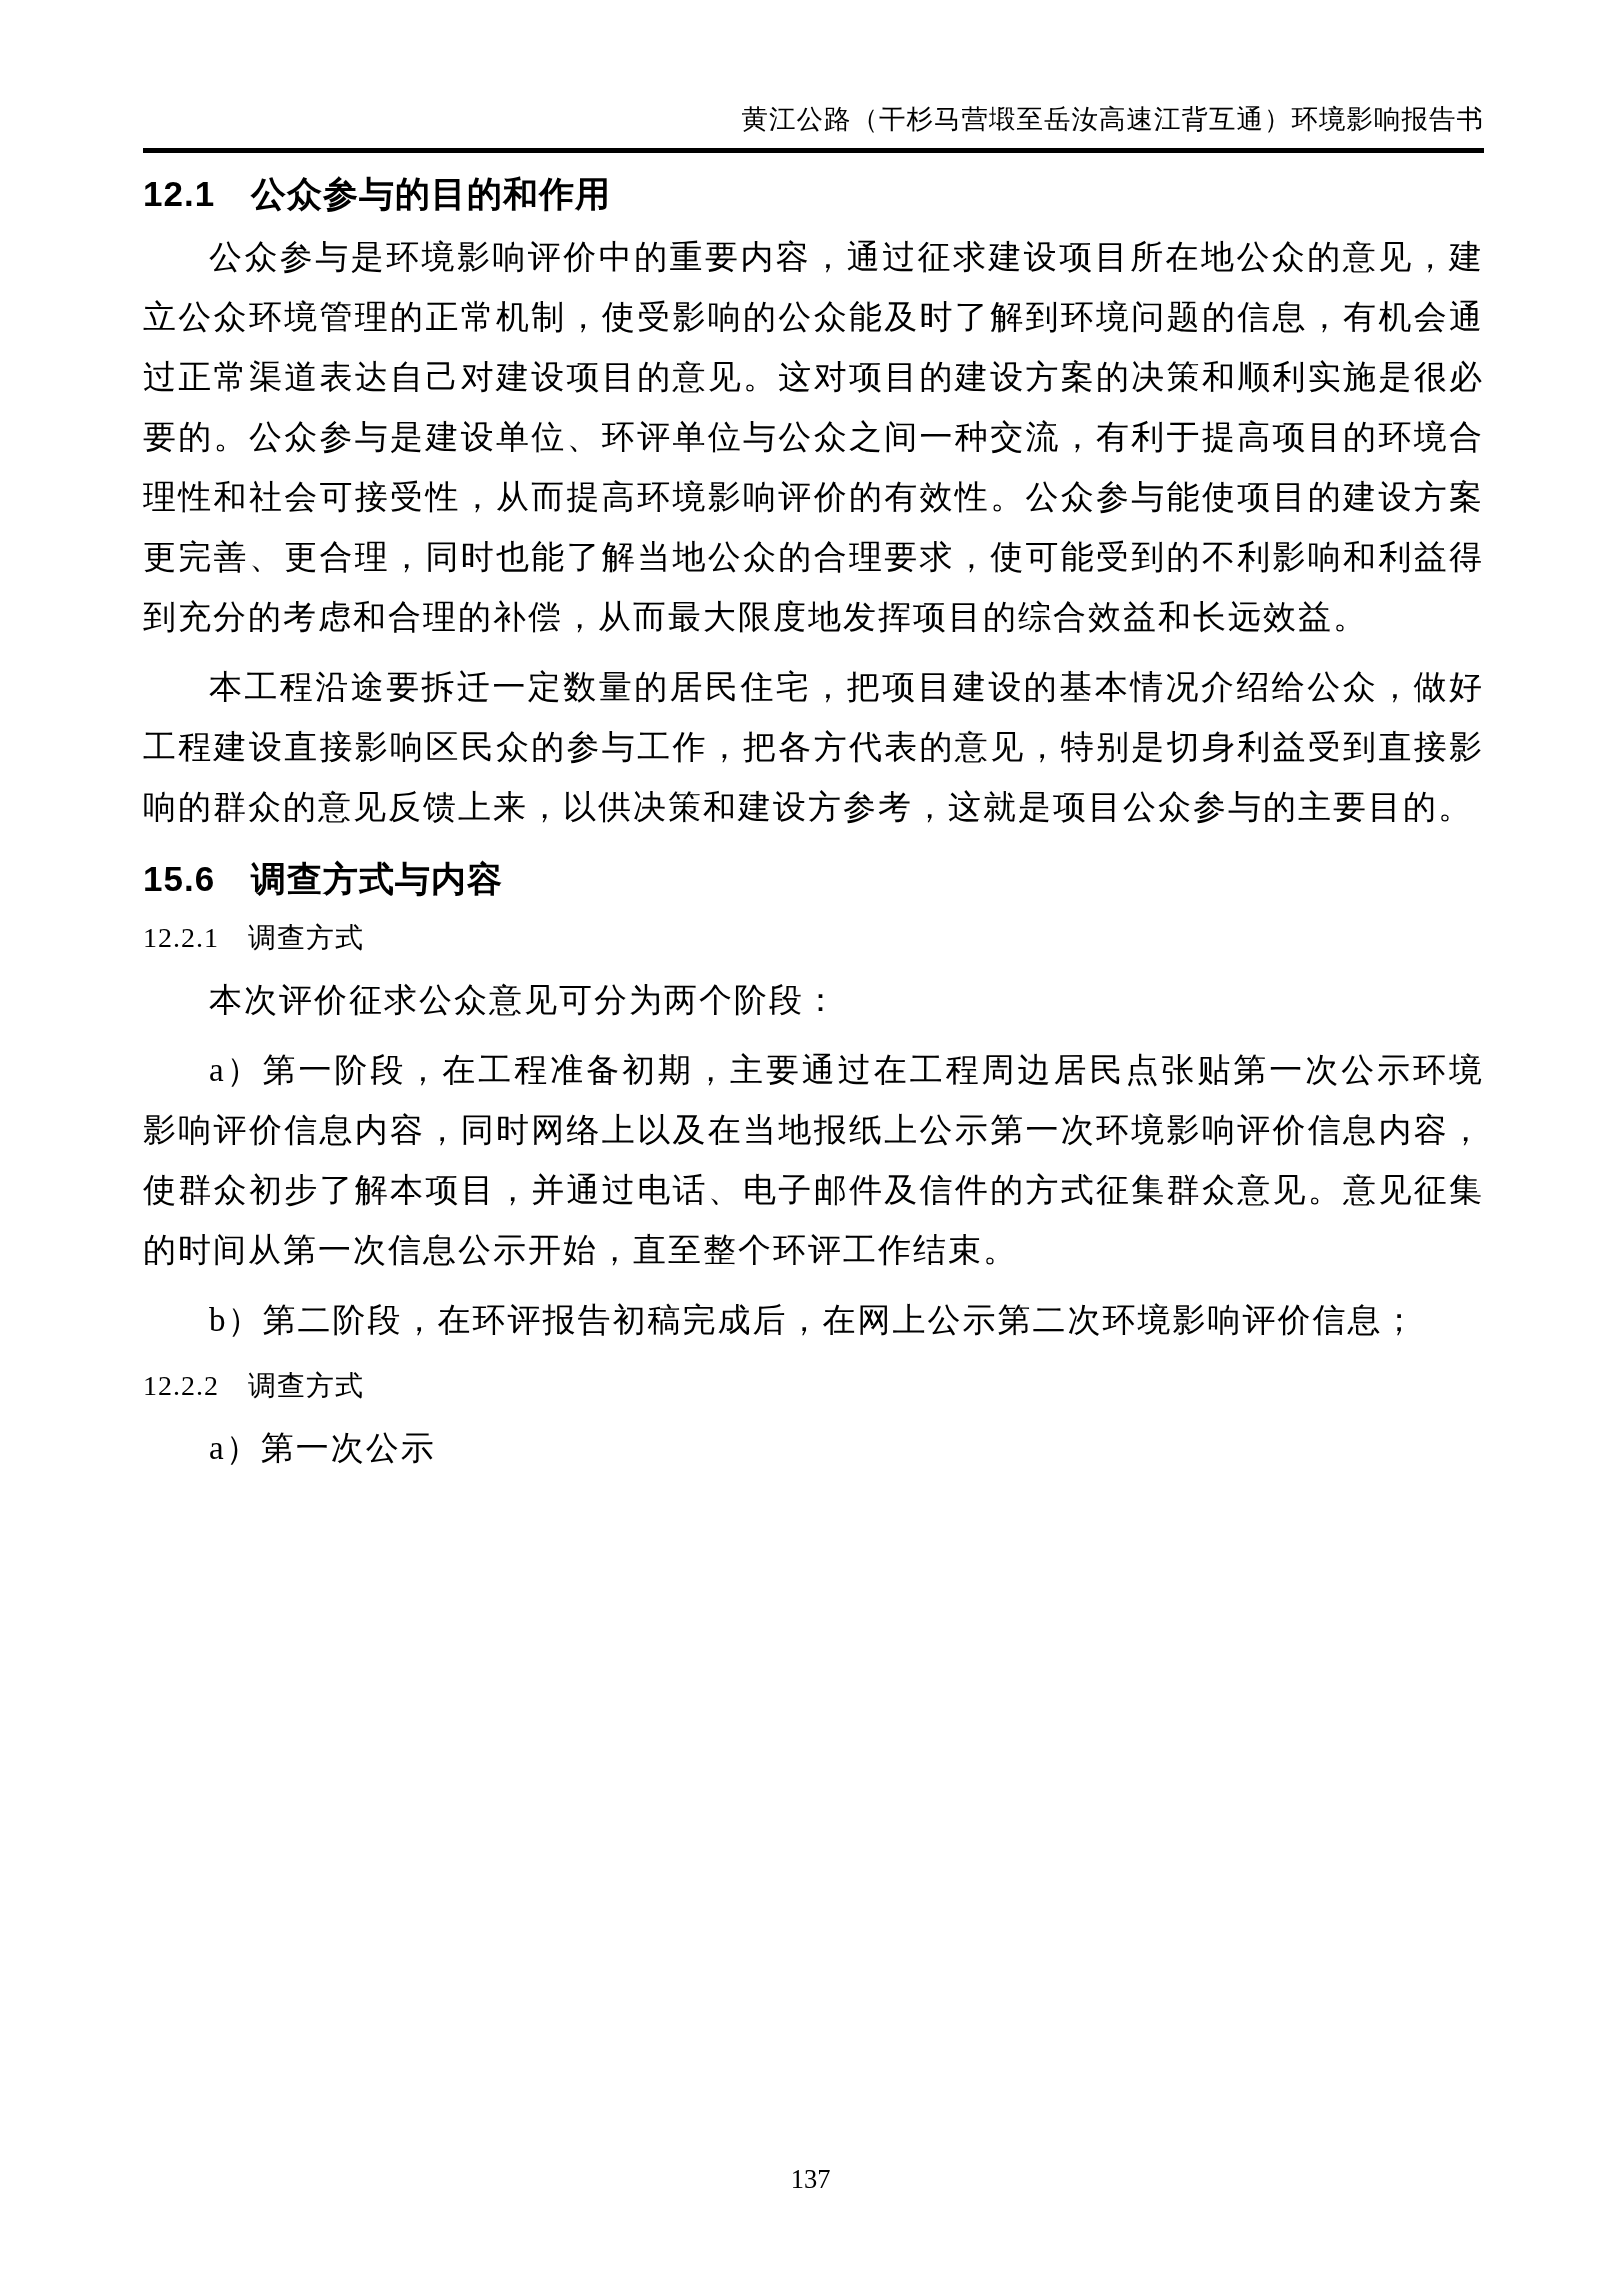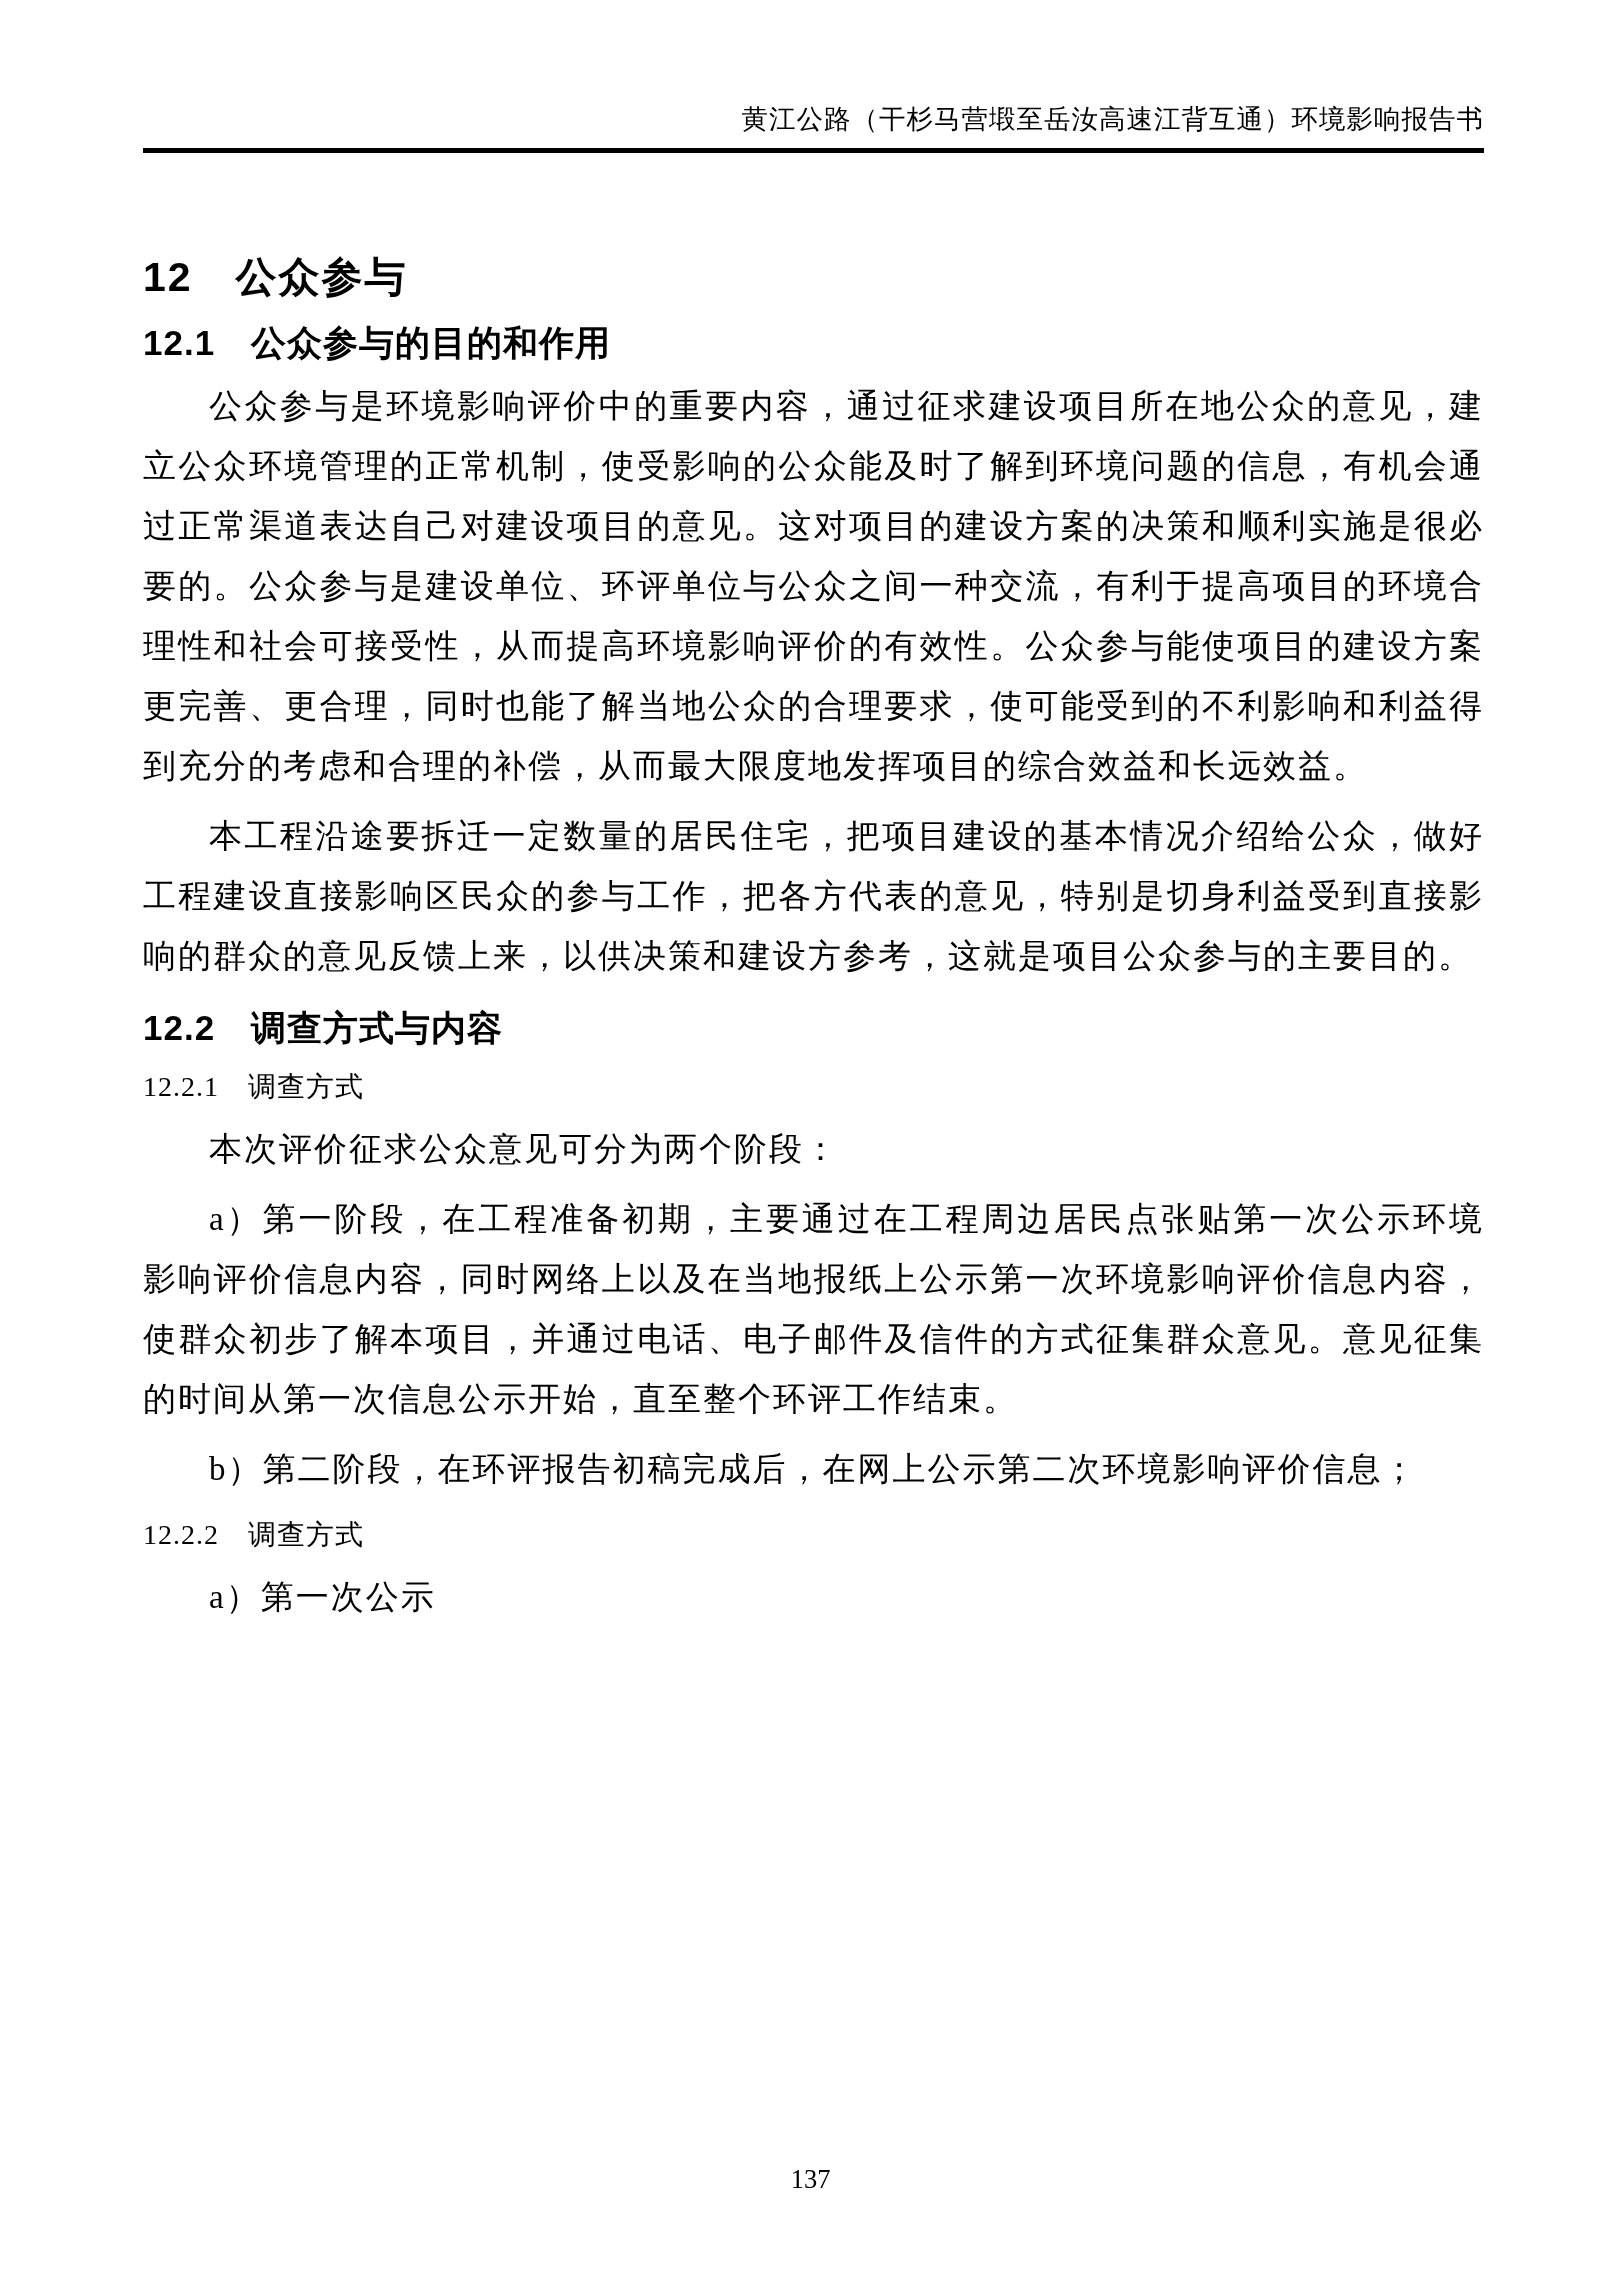--- a/index.html
+++ b/index.html
@@ -84,29 +84,28 @@
 
   <div class="content">
 
     <div class="header">
       <div class="header-text">黄江公路（干杉马营塅至岳汝高速江背互通）环境影响报告书</div>
       <div class="header-rule"></div>
     </div>
 
     <div>
 
-      <h1 class="chapter">12　公众参与</h1>
 
       <h2 class="section">12.1　公众参与的目的和作用</h2>
 
       <p class="body-par">公众参与是环境影响评价中的重要内容，通过征求建设项目所在地公众的意见，建立公众环境管理的正常机制，使受影响的公众能及时了解到环境问题的信息，有机会通过正常渠道表达自己对建设项目的意见。这对项目的建设方案的决策和顺利实施是很必要的。公众参与是建设单位、环评单位与公众之间一种交流，有利于提高项目的环境合理性和社会可接受性，从而提高环境影响评价的有效性。公众参与能使项目的建设方案更完善、更合理，同时也能了解当地公众的合理要求，使可能受到的不利影响和利益得到充分的考虑和合理的补偿，从而最大限度地发挥项目的综合效益和长远效益。</p>
 
       <p class="body-par">本工程沿途要拆迁一定数量的居民住宅，把项目建设的基本情况介绍给公众，做好工程建设直接影响区民众的参与工作，把各方代表的意见，特别是切身利益受到直接影响的群众的意见反馈上来，以供决策和建设方参考，这就是项目公众参与的主要目的。</p>
 
-      <h2 class="section">12.2　调查方式与内容</h2>
+      <h2 class="section">15.6　调查方式与内容</h2>
 
       <h3 class="subsection">12.2.1　调查方式</h3>
 
       <p class="body-par">本次评价征求公众意见可分为两个阶段：</p>
 
       <p class="body-par">a）第一阶段，在工程准备初期，主要通过在工程周边居民点张贴第一次公示环境影响评价信息内容，同时网络上以及在当地报纸上公示第一次环境影响评价信息内容，使群众初步了解本项目，并通过电话、电子邮件及信件的方式征集群众意见。意见征集的时间从第一次信息公示开始，直至整个环评工作结束。</p>
 
       <p class="body-par">b）第二阶段，在环评报告初稿完成后，在网上公示第二次环境影响评价信息；</p>
 
 

